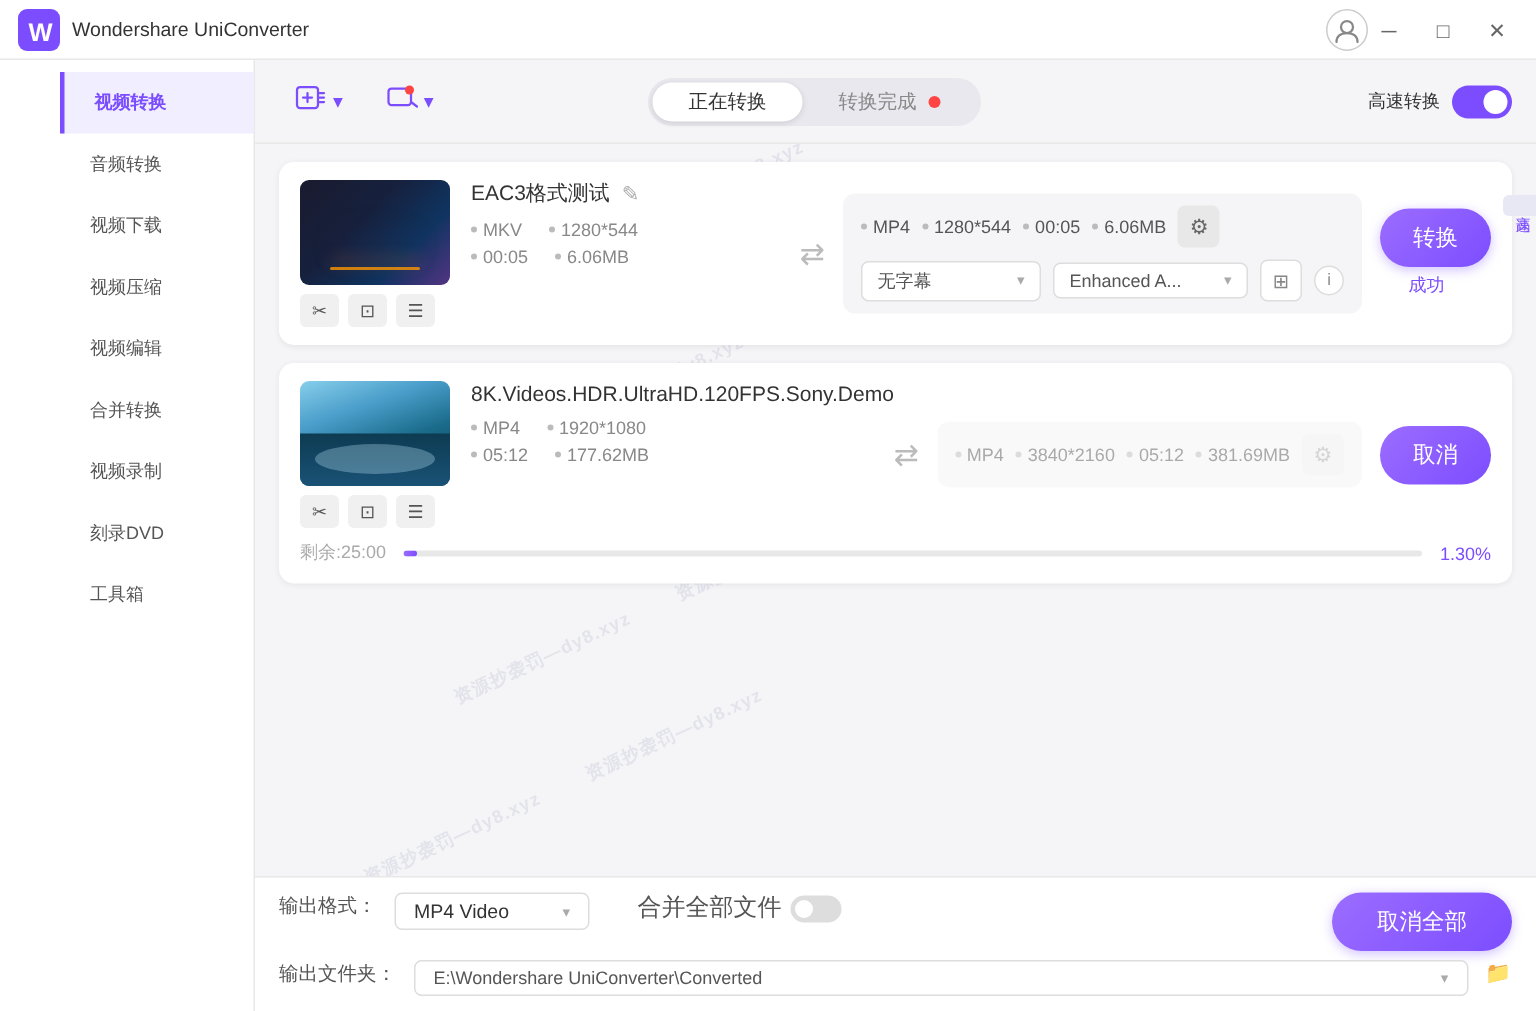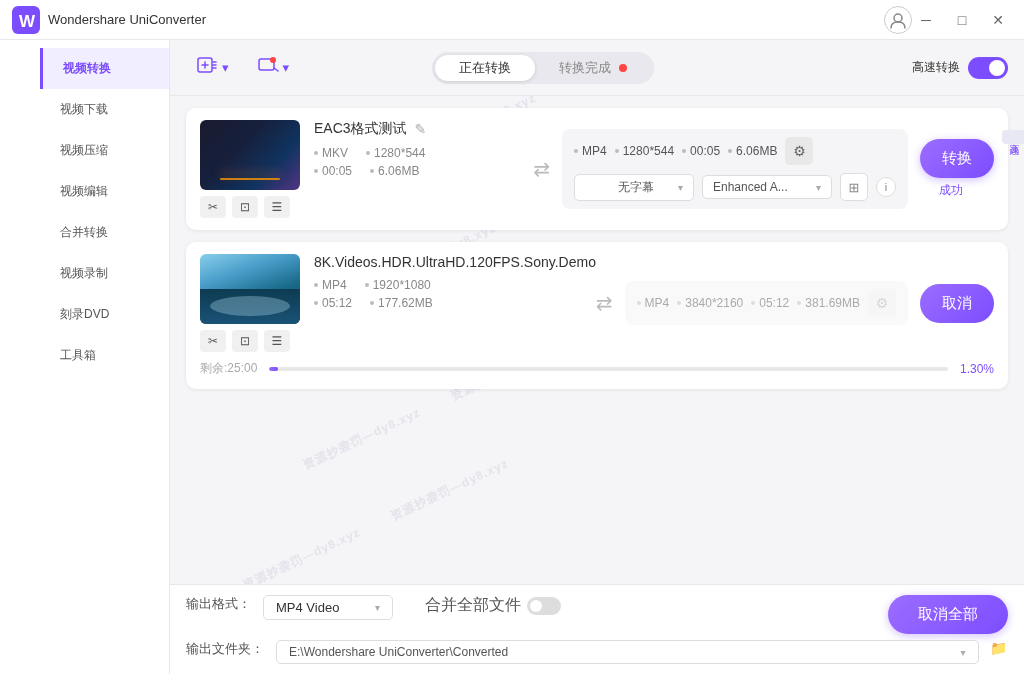--- a/index.html
+++ b/index.html
@@ -385,21 +385,21 @@
       background: #fff;
       border: 1px solid #ddd;
       border-radius: 5px;
       padding: 4px 10px;
       font-size: 12px;
       color: #555;
       cursor: pointer;
       min-width: 120px;
       display: flex;
       align-items: center;
-      justify-content: flex-end;
+      justify-content: space-between;
       gap: 20px;
     }
     .enhanced-select {
       background: #fff;
       border: 1px solid #ddd;
       border-radius: 5px;
       padding: 4px 10px;
       font-size: 12px;
       color: #555;
       cursor: pointer;
@@ -634,20 +634,21 @@
     <div class="titlebar-btn">─</div>
     <div class="titlebar-btn">□</div>
     <div class="titlebar-btn close">✕</div>
   </div>
 </div>
 
 <div class="app-body">
 
   <div class="sidebar">
     <div class="sidebar-item active">视频转换</div>
+    <div class="sidebar-item">音频转换</div>
     <div class="sidebar-item">视频下载</div>
     <div class="sidebar-item">视频压缩</div>
     <div class="sidebar-item">视频编辑</div>
     <div class="sidebar-item">合并转换</div>
     <div class="sidebar-item">视频录制</div>
     <div class="sidebar-item">刻录DVD</div>
     <div class="sidebar-item">工具箱</div>
   </div>
 
   <div class="content" style="position:relative;">

